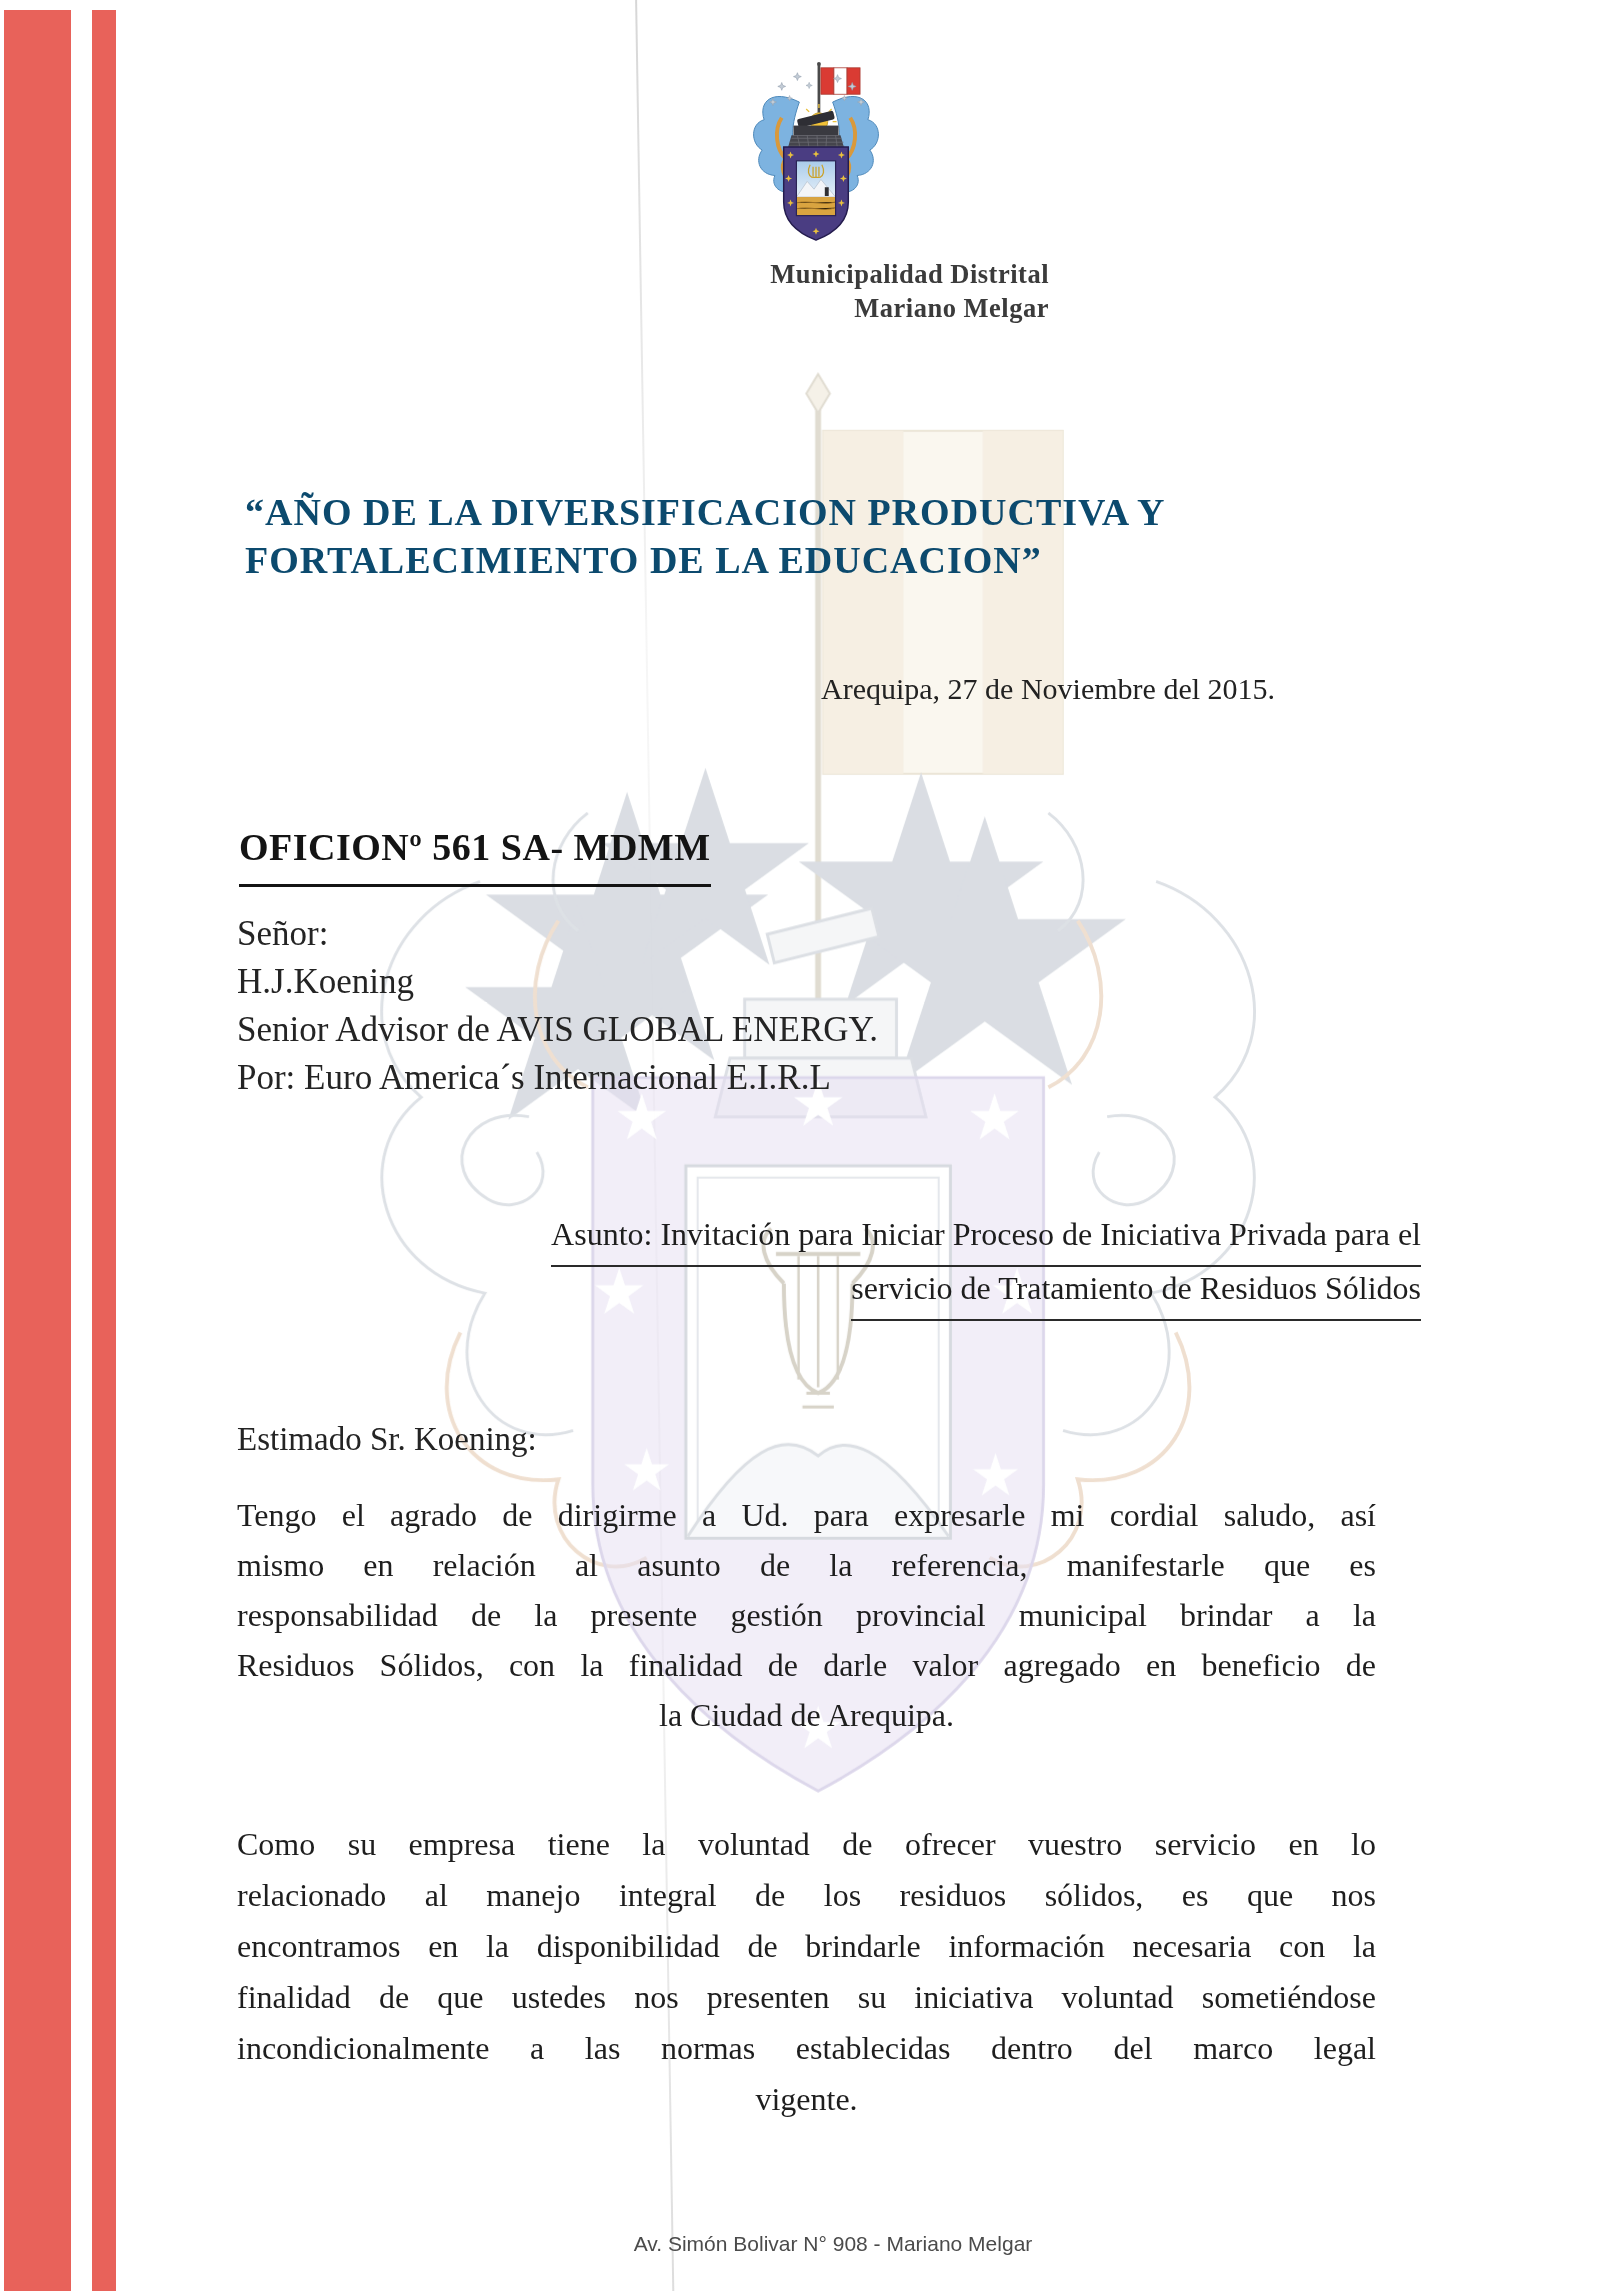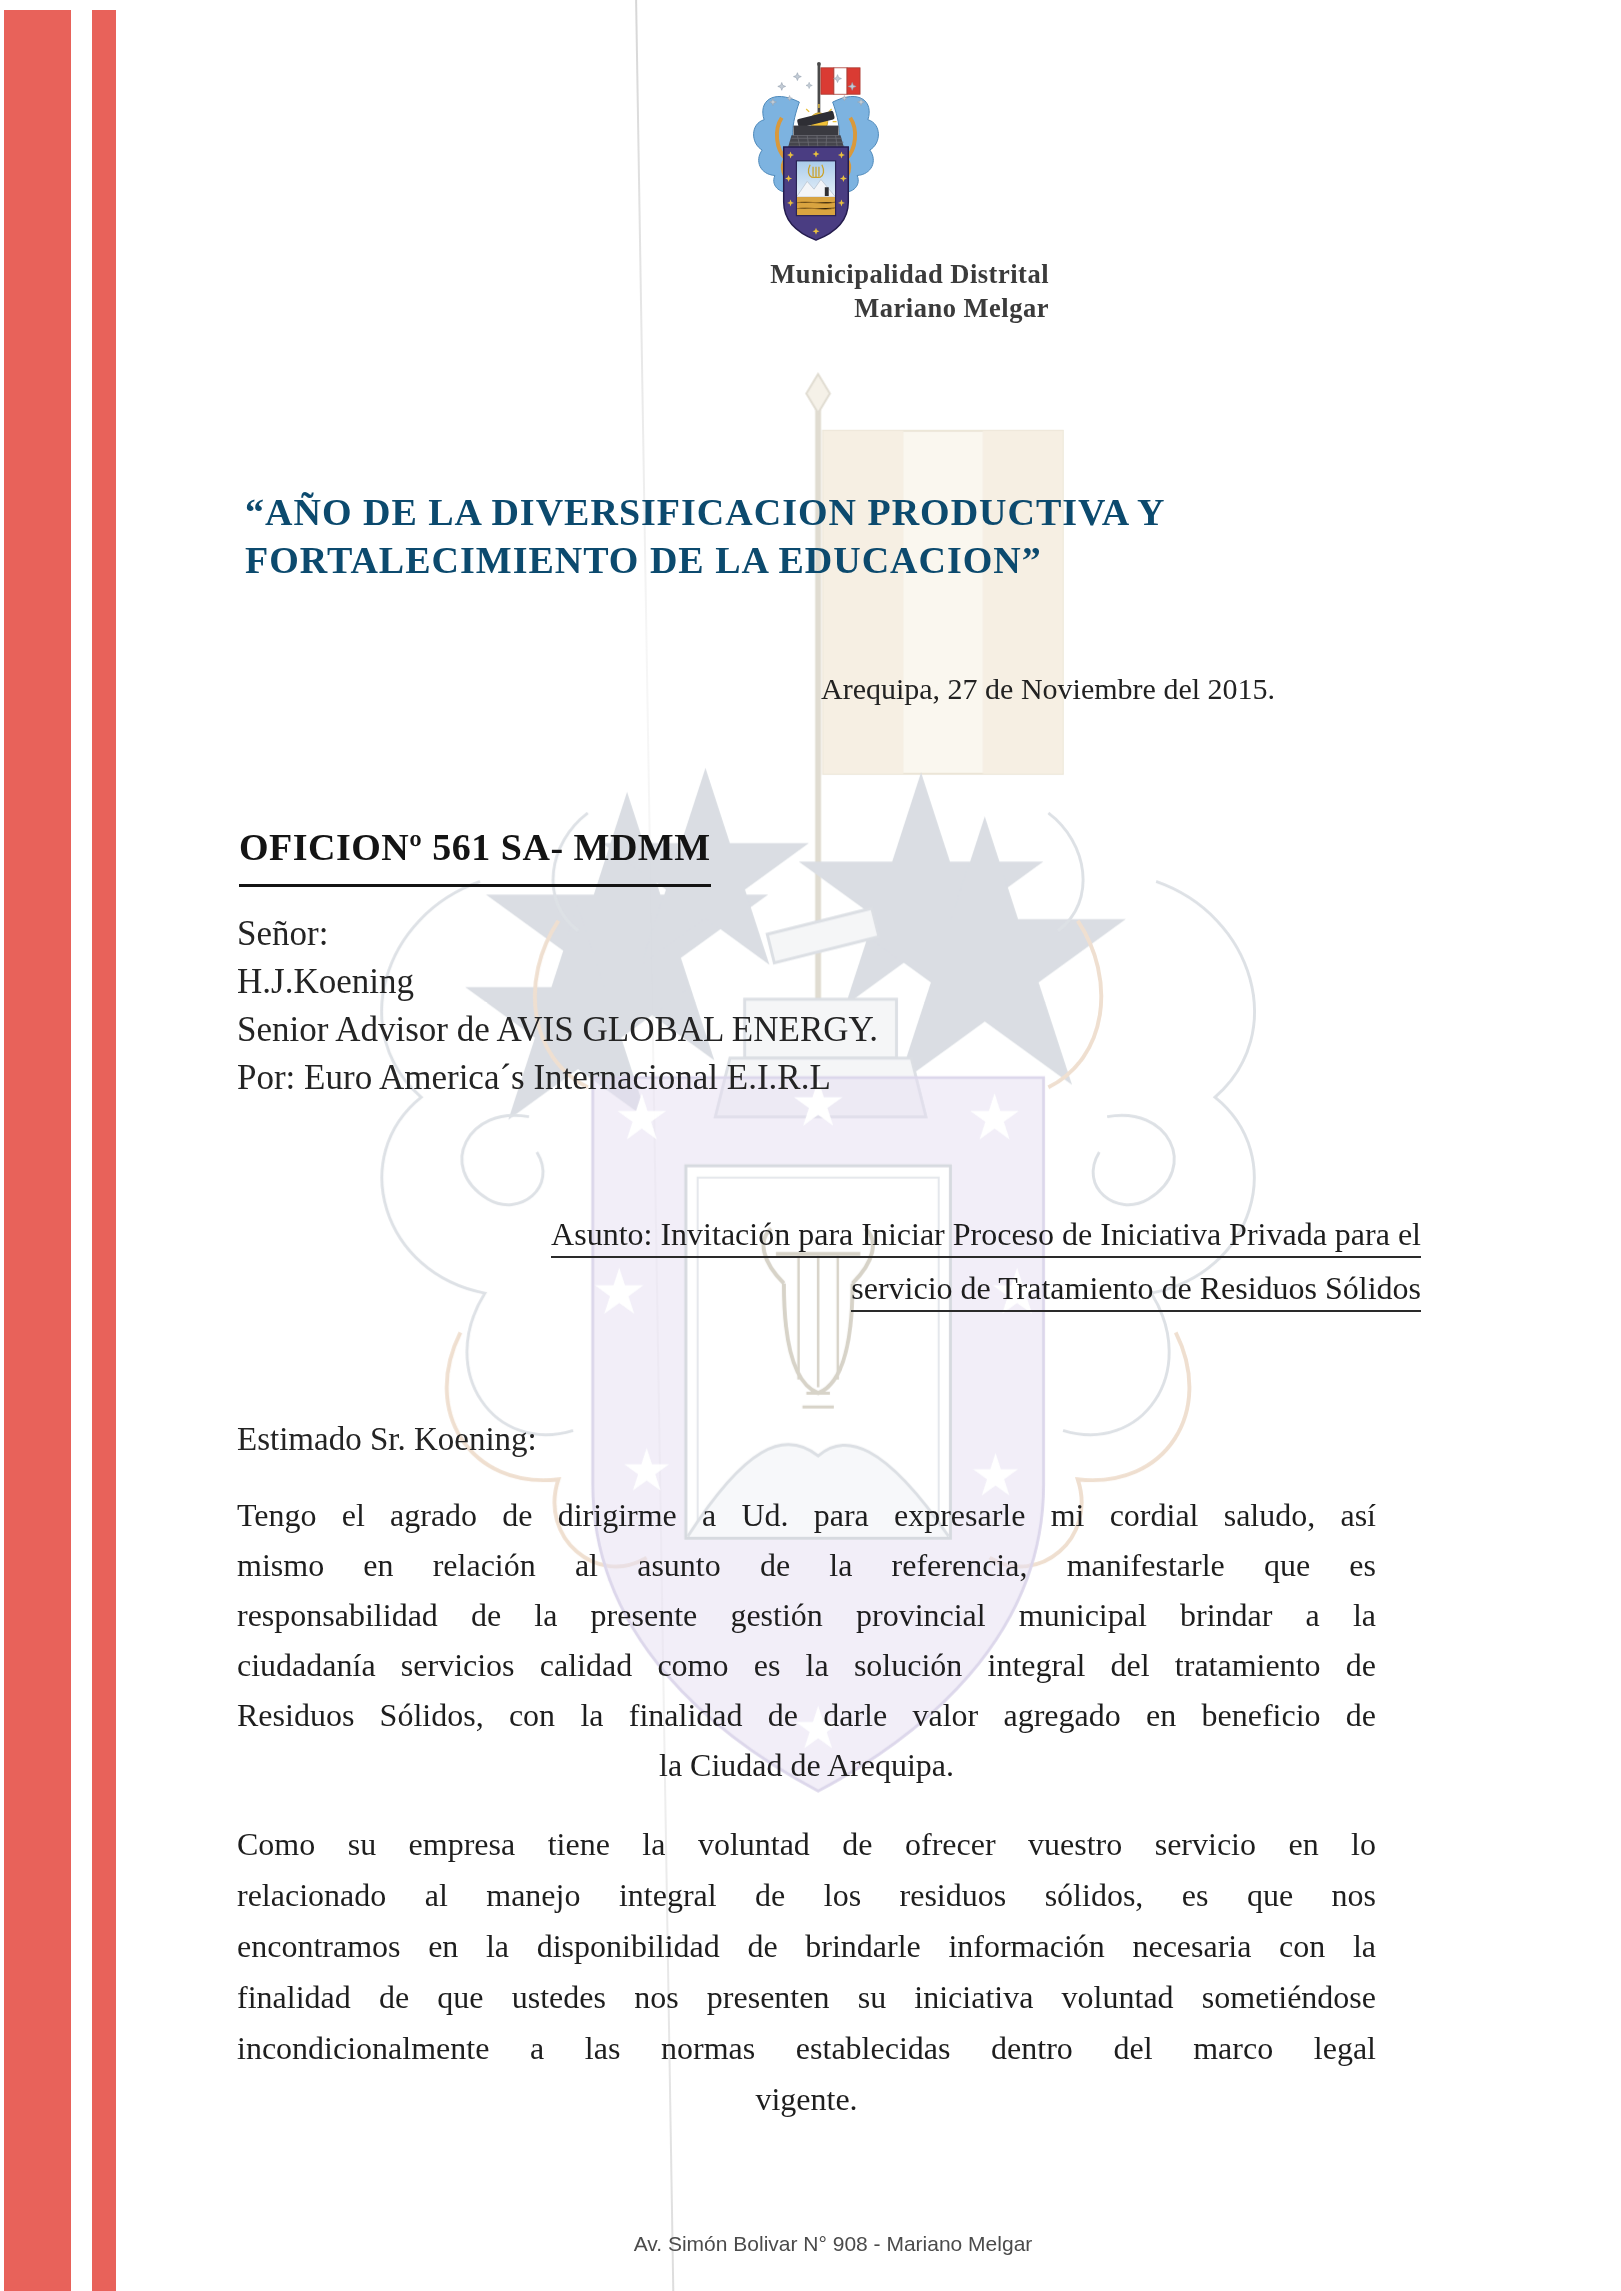--- a/index.html
+++ b/index.html
@@ -39,21 +39,21 @@
   .dateline{left:821px;top:672px;font-size:30px;color:#222;}
   .oficio{
     left:239px;top:825px;font-size:38px;font-weight:bold;color:#141414;
   }
   .oficio span{border-bottom:3.9px solid #141414;padding-bottom:16px;letter-spacing:0.5px;}
   .recipient{left:237px;top:910px;font-size:35px;line-height:48px;color:#242424;}
   .subject{
     left:372px;top:1207px;width:1049px;text-align:right;
     font-size:32px;line-height:54px;color:#1d1d1d;
   }
-  .subject .ul{border-bottom:2.9px solid #2a2a2a;padding-bottom:4px;}
+  .subject .ul{border-bottom:2.9px solid #2a2a2a;padding-bottom:13px;}
   .greeting{left:237px;top:1421px;font-size:33px;color:#242424;}
   .bodypara{left:237px;width:1139px;font-size:32px;color:#1e1e1e;}
   .p1{top:1490px;line-height:50px;}
   .p2{top:1819px;line-height:51px;}
   .jline{text-align:justify;text-align-last:justify;}
   .lline{text-align:center;}
   .footer{
     left:490px;top:2174px;width:686px;text-align:center;
     font-family:"Liberation Sans","DejaVu Sans",sans-serif;
     font-size:21px;line-height:28px;color:#4b4b4b;white-space:pre;
@@ -243,21 +243,20 @@
     <div><span class="ul">Asunto: Invitación para Iniciar Proceso de Iniciativa Privada para el</span></div>
     <div><span class="ul">servicio de Tratamiento de Residuos Sólidos</span></div>
   </div>
 
   <div class="abs greeting">Estimado Sr. Koening:</div>
 
   <div class="abs bodypara p1">
     <div class="jline">Tengo el agrado de dirigirme a Ud. para expresarle mi cordial saludo, así</div>
     <div class="jline">mismo en relación al asunto de la referencia, manifestarle que es</div>
     <div class="jline">responsabilidad de la presente gestión provincial municipal brindar a la</div>
-    <div class="jline">ciudadanía servicios calidad como es la solución integral del tratamiento de</div>
     <div class="jline">Residuos Sólidos, con la finalidad de darle valor agregado en beneficio de</div>
     <div class="lline">la Ciudad de Arequipa.</div>
   </div>
 
   <div class="abs bodypara p2">
     <div class="jline">Como su empresa tiene la voluntad de ofrecer vuestro servicio en lo</div>
     <div class="jline">relacionado al manejo integral de los residuos sólidos, es que nos</div>
     <div class="jline">encontramos en la disponibilidad de brindarle información necesaria con la</div>
     <div class="jline">finalidad de que ustedes nos presenten su iniciativa voluntad sometiéndose</div>
     <div class="jline">incondicionalmente a las normas establecidas dentro del marco legal</div>

